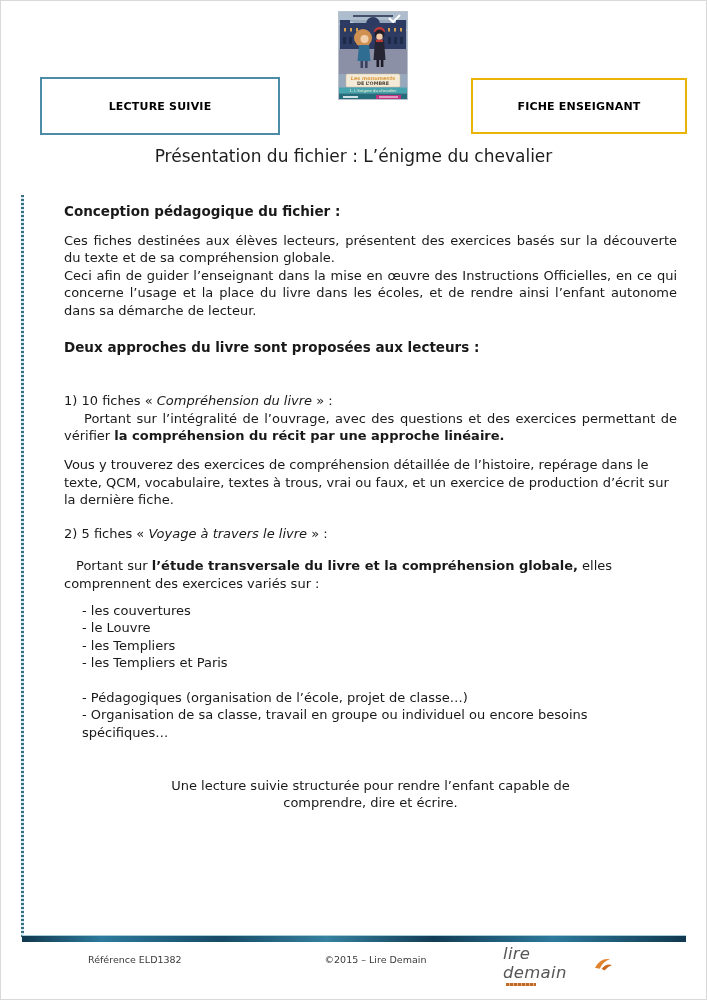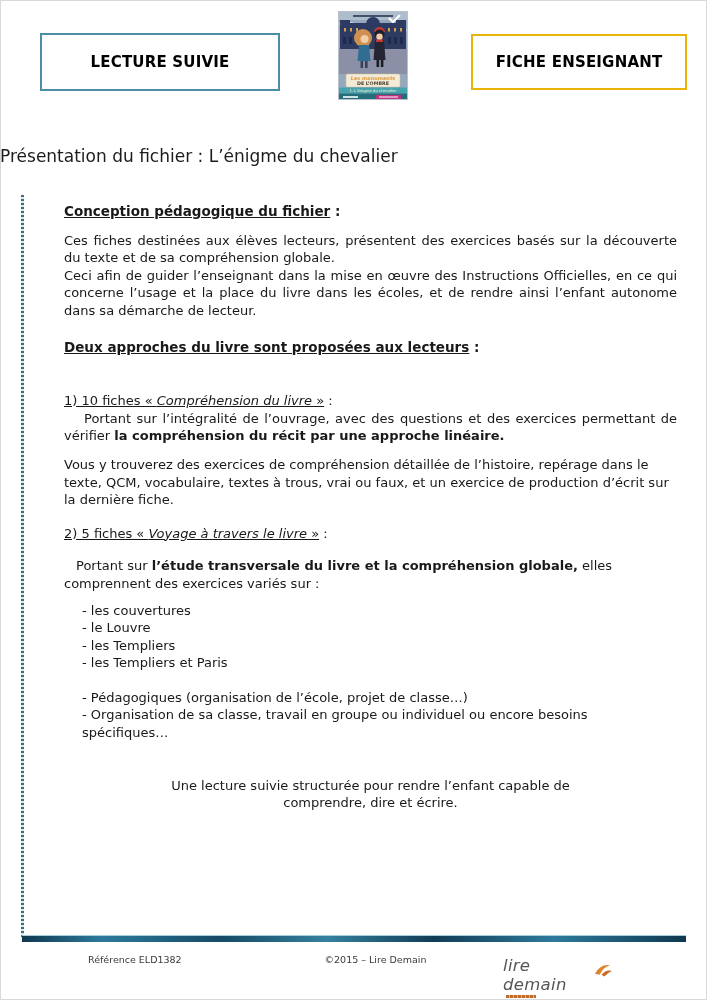--- a/index.html
+++ b/index.html
@@ -4,42 +4,42 @@
 <style>
   html,body{margin:0;padding:0;}
   body{
     width:707px;height:1000px;background:#ffffff;position:relative;
     font-family:"DejaVu Sans","Liberation Sans",sans-serif;color:#161616;
   }
   .page{position:absolute;inset:0;box-shadow:inset 0 0 0 1px #d9d9d9;overflow:hidden;}
 
   
   .hbox{position:absolute;background:#fff;display:flex;align-items:center;justify-content:center;
-        font-weight:bold;font-size:15px;color:#000;letter-spacing:.2px;}
+        font-weight:bold;font-size:11px;color:#000;letter-spacing:.2px;margin-top:44px;}
   .hbox-teal{left:40px;top:33px;width:236px;height:54px;border:2px solid #4d8ca6;}
   .hbox-purple{left:471px;top:34px;width:212px;height:52px;border:2px solid #eab308;}
 
   .cover{position:absolute;left:338px;top:11px;width:70px;height:89px;}
 
-  .doc-title{position:absolute;left:0;right:0;top:146px;text-align:left;
+  .doc-title{position:absolute;left:0;right:0;top:146px;text-align:center;
              font-size:17px;font-weight:normal;color:#1c1c1c;}
 
   
   .v-line{position:absolute;left:21px;top:195px;width:3px;height:743px;
           background:repeating-linear-gradient(180deg,#3f6d82 0 2px,#d3ebf3 2px 4px);}
   .h-bar{position:absolute;left:22px;top:935px;width:664px;height:6px;
          border-top:1px solid #a6cbd9;
          background:linear-gradient(90deg,#10384f 0%,#2d7a9c 12%,#164a66 30%,#35819f 46%,#123c55 62%,#2d7a9c 80%,#10384f 100%);}
 
   
   .content{position:absolute;left:64px;top:196px;width:613px;
            font-size:13px;line-height:17.6px;color:#191919;}
   .content .just{text-align:justify;}
   .sec-h{font-size:13.5px;font-weight:bold;}
-  .sec-h .ul, .subhead .ul{text-decoration:underline;}
+  .sec-h .ul, .subhead .ul{}
   .subhead{font-size:13px;}
   .subhead .q{font-style:italic;}
 
   .c-h1{margin-top:7px;}
   .c-p1{margin-top:11px;}
   .c-h2{margin-top:19px;}
   .c-s1{margin-top:36px;}
   .c-pa{margin-top:0;text-indent:20px;}
   .c-pv{margin-top:11px;}
   .c-s2{margin-top:16px;}
@@ -47,21 +47,21 @@
   .c-l1{margin-top:9px;padding-left:18px;}
   .c-ps{margin-top:31px;text-indent:20px;}
   .c-l2{margin-top:17px;padding-left:18px;}
   .c-close{margin-top:35px;text-align:center;max-width:470px;margin-left:auto;margin-right:auto;}
 
   
   .f-ref{position:absolute;left:88px;top:954px;font-size:9.5px;color:#3a3a3a;}
   .f-copy{position:absolute;left:0;right:0;top:954px;text-align:center;font-size:9.5px;color:#3a3a3a;padding-left:44px;}
   .logo{position:absolute;left:503px;top:944px;width:110px;}
   .logo-row{display:flex;align-items:center;}
-  .logo-text{font-style:italic;font-size:16.5px;color:#565656;letter-spacing:.3px;margin-top:12px;}
+  .logo-text{font-style:italic;font-size:16.5px;color:#565656;letter-spacing:.3px;}
   .logo-tagline{width:30px;height:3px;margin-top:1px;margin-left:3px;
                 background:repeating-linear-gradient(90deg,#c06a28 0 3px,#e8b183 3px 4px);}
 </style>
 </head>
 <body>
 
 <div class="page">
 
   <div class="hbox hbox-teal">
     <span>LECTURE SUIVIE</span>

